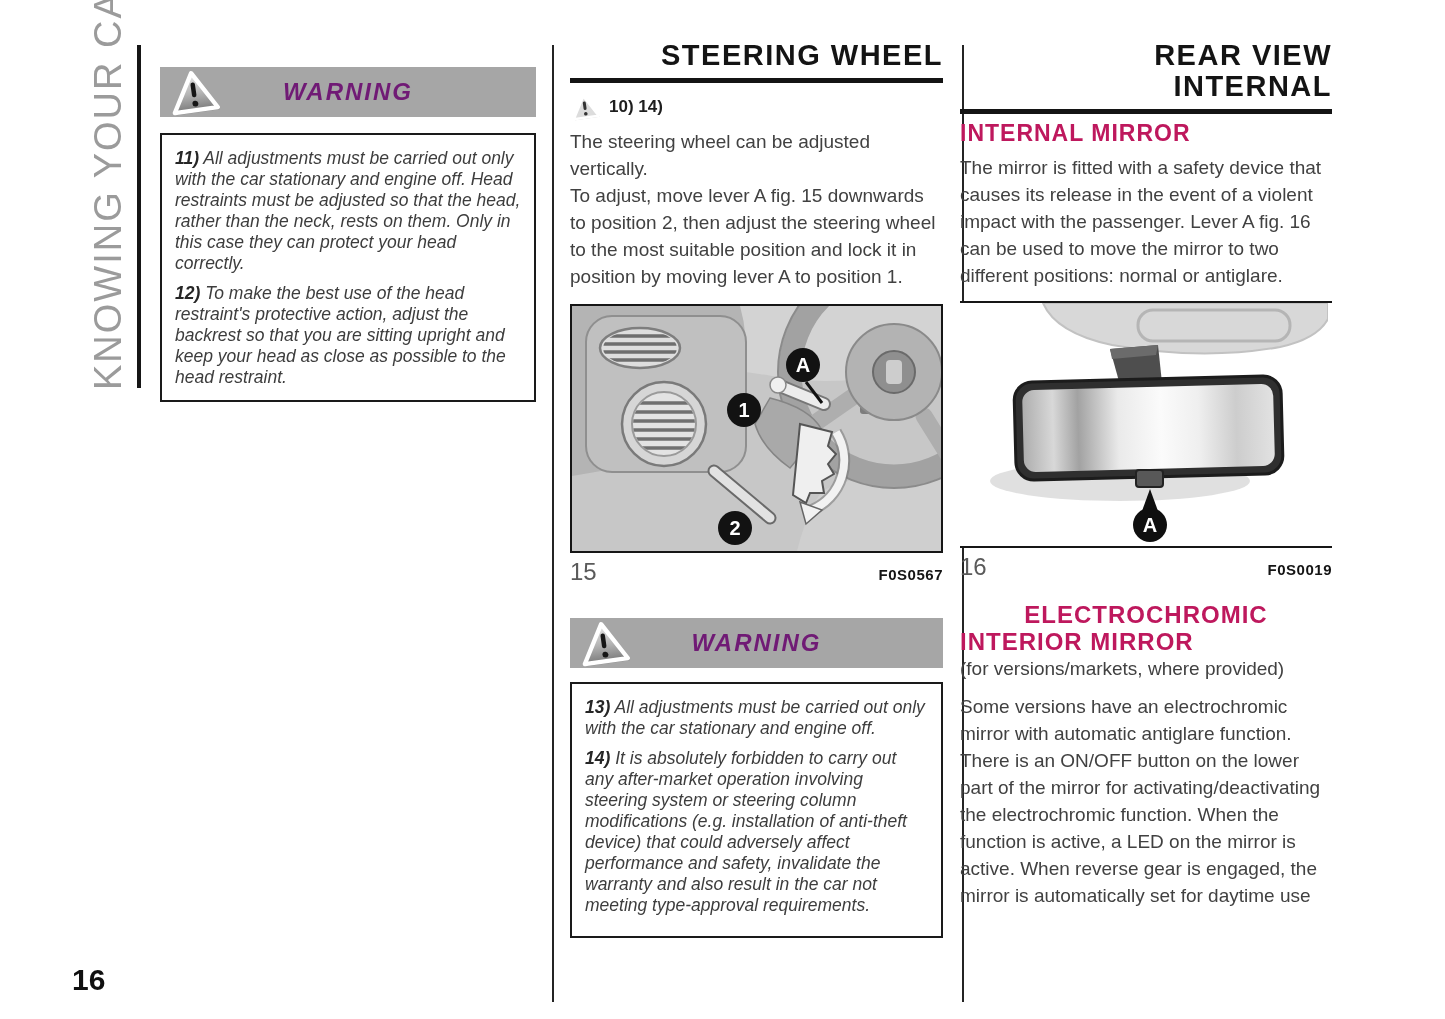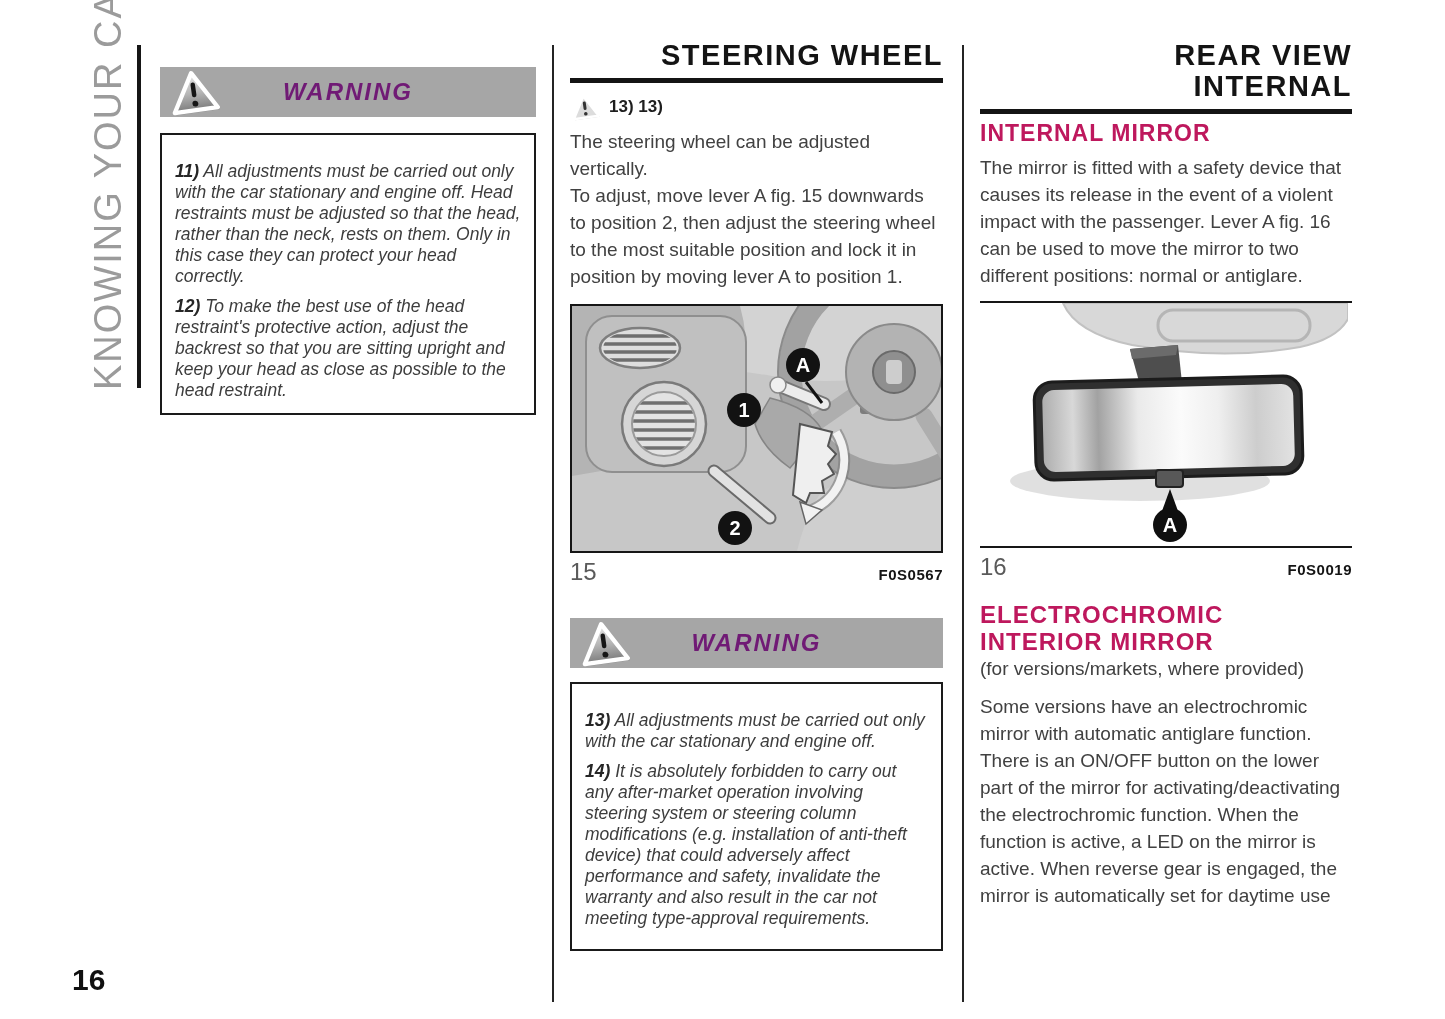--- a/index.html
+++ b/index.html
@@ -16,33 +16,33 @@
     line-height:48px;
   }
   .sidebar-rule { position:absolute; left:137px; top:45px; width:4px; height:343px; background:#161616; }
   .page-num { position:absolute; left:72px; top:963px; font-size:30px; font-weight:bold; color:#101010; }
   .col-rule { position:absolute; top:45px; height:957px; width:2px; background:#242424; }
   #rule1 { left:552px; } #rule2 { left:962px; }
 
   .col { position:absolute; top:40px; }
   #col1 { left:160px; width:376px; top:45px; }
   #col2 { left:570px; width:373px; }
-  #col3 { left:980px; width:372px; }
+  #col3 { left:960px; width:372px; }
 
   .banner {
     height:50px; background:#a6a6a6; position:relative;
     display:flex; align-items:center; justify-content:center;
   }
   .banner .warn-word {
     color:#701a75; font-style:italic; font-weight:bold; font-size:24px; letter-spacing:2px;
   }
   .banner .tri { position:absolute; left:8px; top:50%; transform:translateY(-50%); }
   .tri svg, .tri-sm svg { display:block; }
 
-  .note-box { border:2px solid #1a1a1a; padding:26px 13px 12px 13px; }
+  .note-box { border:2px solid #1a1a1a; padding:13px 13px 12px 13px; }
   .note { font-style:italic; font-size:17.5px; line-height:21px; color:#3d3d3d; }
   .note + .note { margin-top:9px; }
   .note .nnum { font-weight:bold; color:#262626; }
 
   .section-title {
     font-size:29px; font-weight:bold; letter-spacing:1.5px; color:#141414;
     margin:0; line-height:31px; padding-bottom:7px; border-bottom:5px solid #141414;text-align:right;
   }
   .sub-heading {
     font-size:23px; font-weight:bold; letter-spacing:1px; color:#be185d;
@@ -118,21 +118,21 @@
     <span class="tri-sm">
       <svg width="30" height="28" viewBox="0 0 60 56">
         <g transform="rotate(-8 30 30)">
           <polygon points="30,6 55,49 5,49" fill="#9a9a9a" opacity="0.5" transform="translate(2,2.5)"></polygon>
           <polygon points="30,6 55,49 5,49" fill="#dcdcdc" stroke="#ffffff" stroke-width="5" stroke-linejoin="round"></polygon>
           <rect x="27" y="17" width="6" height="17" rx="3" fill="#333333"></rect>
           <circle cx="30" cy="41.5" r="3.6" fill="#333333"></circle>
         </g>
       </svg>
     </span>
-    <span class="refs">13) 13)</span>
+    <span class="refs">10) 14)</span>
   </div>
 
   <p class="body-p mt6">The steering wheel can be adjusted vertically.</p>
   <p class="body-p">To adjust, move lever A fig. 15 downwards to position 2, then adjust the steering wheel to the most suitable position and lock it in position by moving lever A to position 1.</p>
 
   <div class="figure-frame mt14">
     <svg width="369" height="245" viewBox="0 0 369 245">
       <defs>
         <clipPath id="ovalVentClip">
             <ellipse cx="68" cy="42" rx="37" ry="18"></ellipse>
@@ -283,18 +283,18 @@
         <text class="callout-text" x="190" y="229">A</text>
       </g>
     </svg>
   </div>
   <div class="fig-caption">
     <span class="fig-num">16</span>
     <span class="fig-code">F0S0019</span>
   </div>
 
   <h2 class="sub-heading mt20" style="font-size:24px; line-height:27px;">
-    <span style="display:block;">ELECTROCHROMIC</span>
+    <span style="display:block;text-align:center;">ELECTROCHROMIC</span>
     <span style="display:block;">INTERIOR MIRROR</span>
   </h2>
   <p class="subnote">(for versions/markets, where provided)</p>
   <p class="body-p mt12">Some versions have an electrochromic mirror with automatic antiglare function. There is an ON/OFF button on the lower part of the mirror for activating/deactivating the electrochromic function. When the function is active, a LED on the mirror is active. When reverse gear is engaged, the mirror is automatically set for daytime use</p>
 </div>
 
 </body></html>

